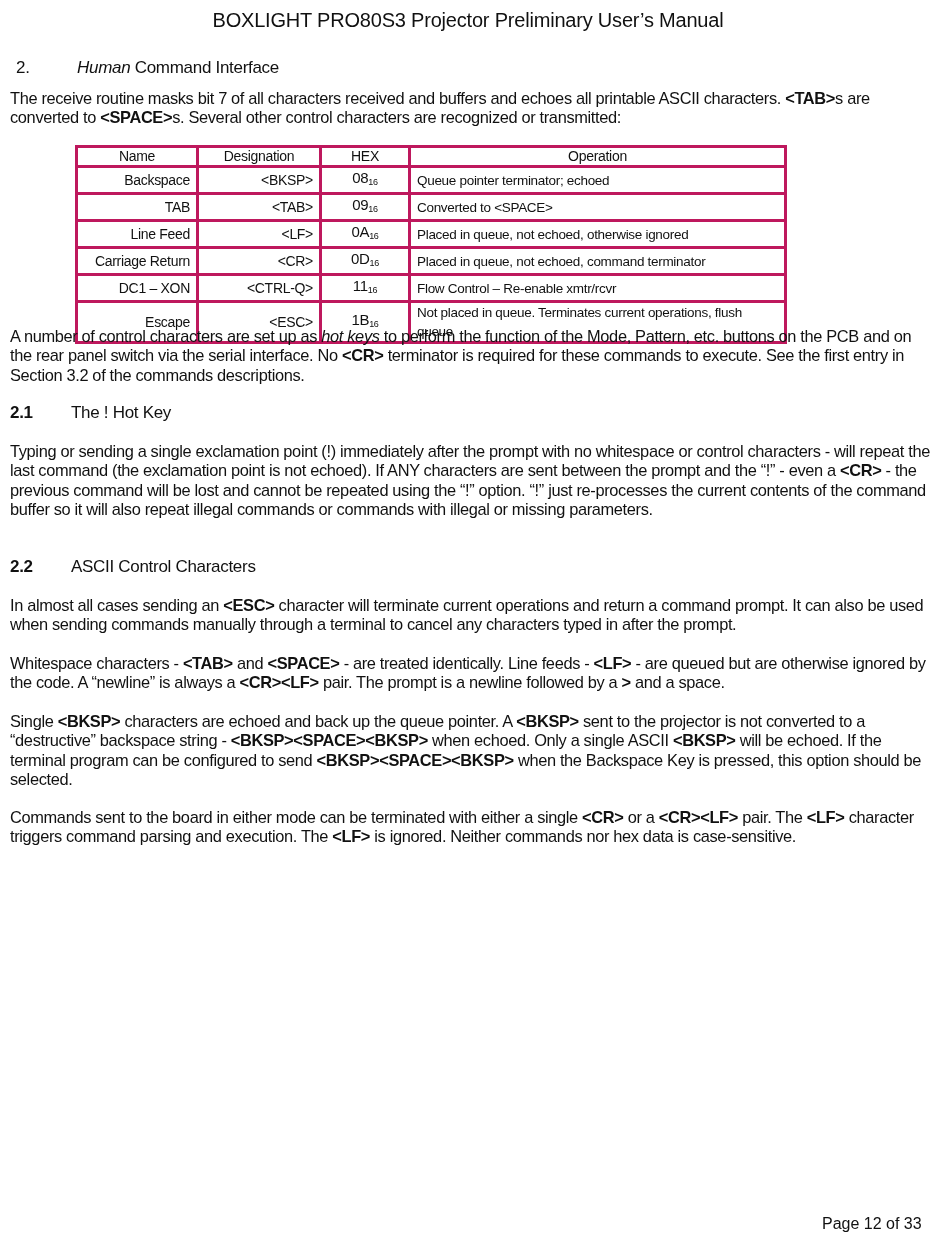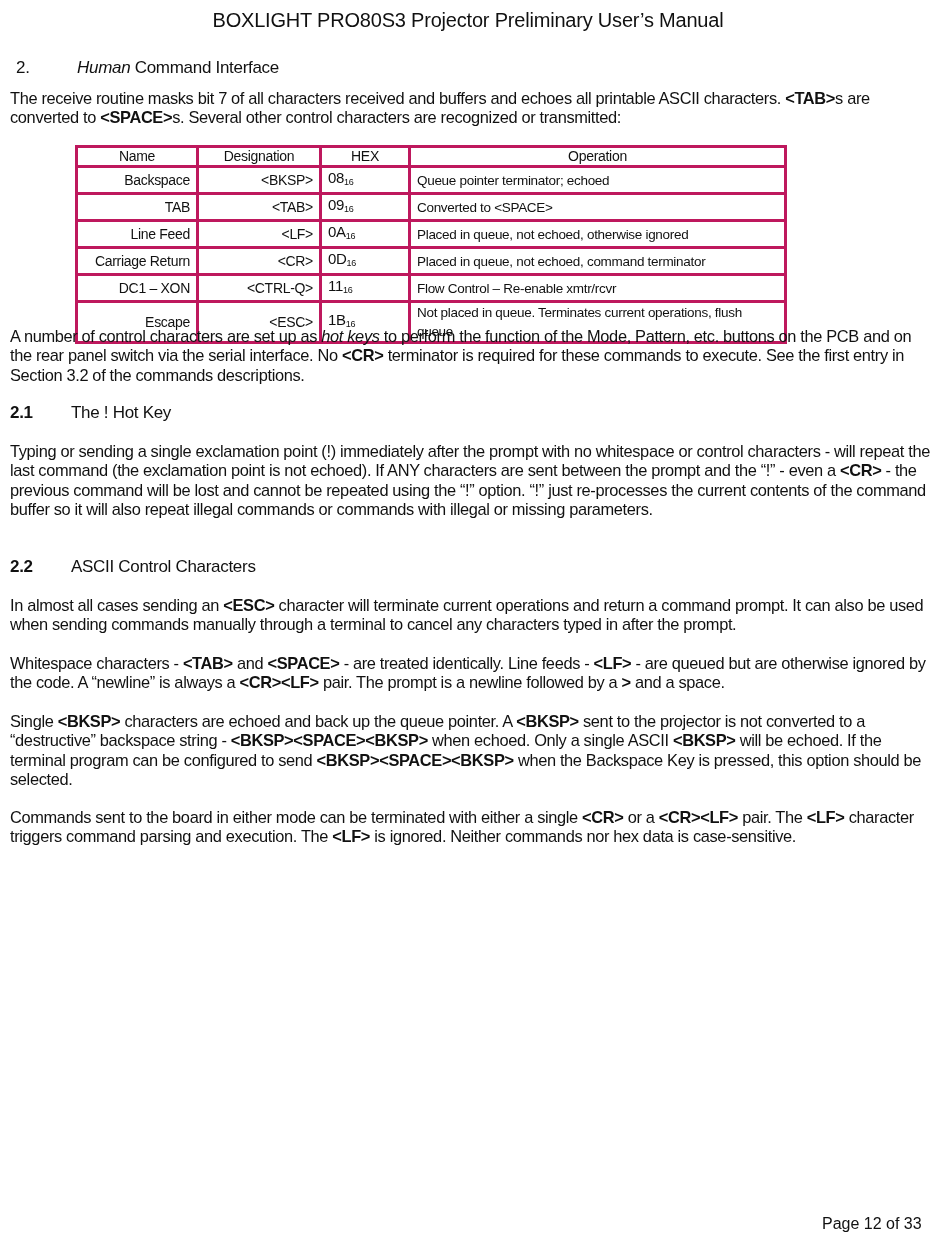--- a/index.html
+++ b/index.html
@@ -29,21 +29,21 @@
     position: absolute; left: 75px; top: 145px; width: 712px; border-collapse: collapse;
     font-size: 14px; letter-spacing: -0.3px;
   }
   table.ctrl th, table.ctrl td {
     border: 3px solid #be185d; padding: 0 6px; height: 19px; line-height: 19px; font-weight: normal;
   }
   table.ctrl th { text-align: center; height: 17px; line-height: 17px; }
   table.ctrl td.c-name, table.ctrl td.c-desig { text-align: right; }
   table.ctrl td.c-hex, table.ctrl td.c-op { text-align: left; }
   table.ctrl td.c-op { font-size: 13.5px; }
-  table.ctrl td.c-hex { font-size: 15px; }
+  table.ctrl td.c-hex { font-size: 15px; text-align: center; }
   table.ctrl sub { font-size: 9px; vertical-align: -2px; }
   table.ctrl tr.thick td { border-top: 2px solid #333; }
   col.w-name { width: 121px; }
   col.w-desig { width: 123px; }
   col.w-hex { width: 89px; }
 
   .footer { position: absolute; left: 822px; top: 1215px; font-size: 16px; }
 </style>
 </head>
 <body>

